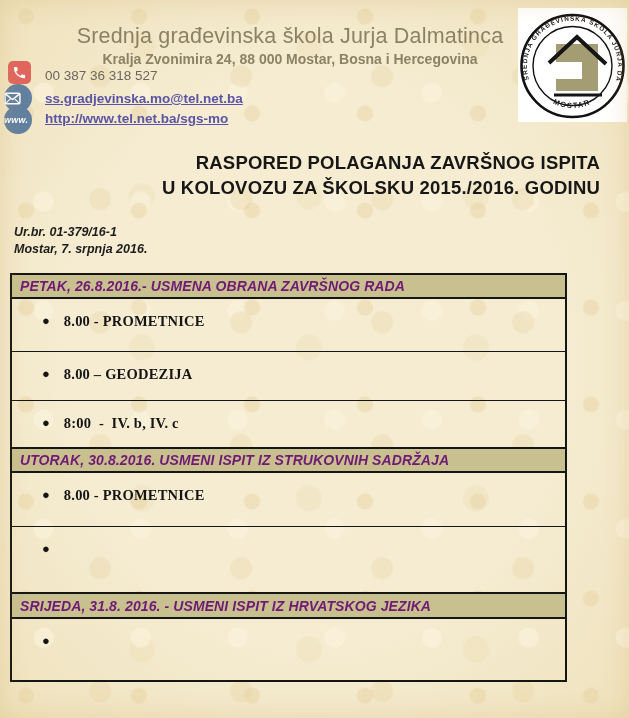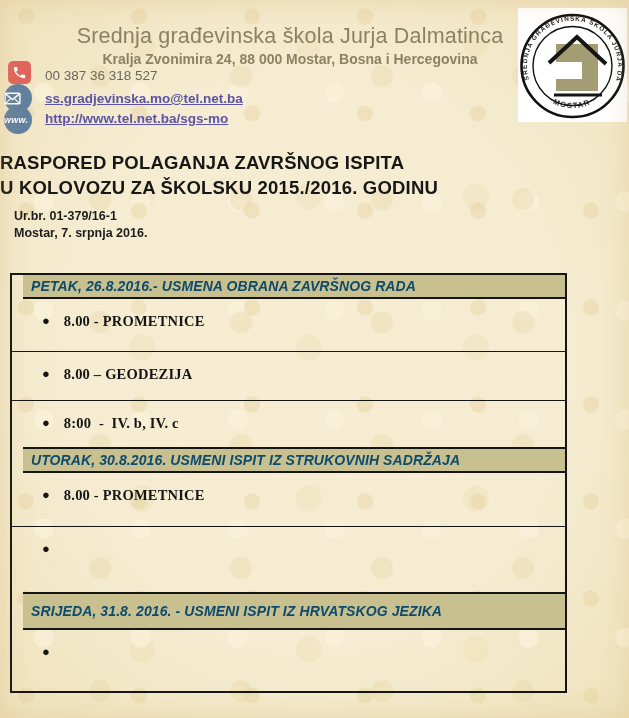--- a/index.html
+++ b/index.html
@@ -49,41 +49,40 @@
     background:#62809f;display:flex;align-items:center;justify-content:flex-start;
   }
   .icon-mail{left:4px;top:84px;}
   .icon-www{left:4px;top:106px;}
   .www-text{color:#fff;font-style:italic;font-weight:bold;font-size:9px;letter-spacing:.3px;}
 
   .logo-box{position:absolute;left:518px;top:8px;width:109px;height:114px;background:#fff;}
 
   
   .doc-title{
-    position:absolute;left:0;top:150px;width:592px;text-align:left;
+    position:absolute;left:8px;top:150px;width:592px;text-align:right;
     font-size:18.5px;font-weight:bold;color:#171717;line-height:25px;letter-spacing:.2px;
   }
   .ref-block{
-    position:absolute;left:14px;top:208px;
-    font-size:12.5px;font-weight:bold;color:#1c1c1c;line-height:17px;
+    position:absolute;left:14px;top:224px;
+    font-size:12.5px;font-weight:bold;color:#1c1c1c;line-height:17px;font-style:italic;
   }
 
   
   .schedule{
     position:absolute;left:10px;top:273px;width:557px;
     border:2px solid #151515;box-sizing:border-box;
   }
   .sec-header{
     background:#c9c08f;
     border-top:2px solid #151515;border-bottom:2px solid #151515;
     box-sizing:border-box;display:flex;align-items:center;
     padding-left:8px;
-    font-size:14px;font-weight:bold;font-style:italic;color:#0c4a6e;
+    font-size:14px;font-weight:bold;font-style:italic;color:#701a75;
     letter-spacing:.1px;
-    margin-left:11px;
   }
   .sec-header:first-child{border-top:none;}
   .sec-row{
     box-sizing:border-box;display:flex;align-items:flex-start;
     padding:13px 0 0 30px;
     font-family:"Liberation Serif",serif;font-size:14.5px;font-weight:bold;color:#151515;
   }
   .sec-row + .sec-row{border-top:1px solid #151515;}
   .bullet{font-family:"Liberation Sans",sans-serif;font-size:13px;margin-right:14px;line-height:18px;}
   .item-text{white-space:pre;line-height:18px;letter-spacing:.2px;}
@@ -169,19 +168,19 @@
 
     <div class="sec-header" style="height:26px">UTORAK, 30.8.2016. USMENI ISPIT IZ STRUKOVNIH SADRŽAJA</div>
     <div class="sec-row" style="height:53px">
       <span class="bullet">●</span>
       <span class="item-text">8.00 - PROMETNICE</span>
     </div>
     <div class="sec-row" style="height:66px">
       <span class="bullet">●</span>
     </div>
 
-    <div class="sec-header" style="height:38px">SRIJEDA, 31.8. 2016. - USMENI ISPIT IZ HRVATSKOG JEZIKA</div>
+    <div class="sec-header" style="height:27px">SRIJEDA, 31.8. 2016. - USMENI ISPIT IZ HRVATSKOG JEZIKA</div>
     <div class="sec-row" style="height:61px">
       <span class="bullet">●</span>
     </div>
 
   </div>
 </div>
 
 </body></html>

